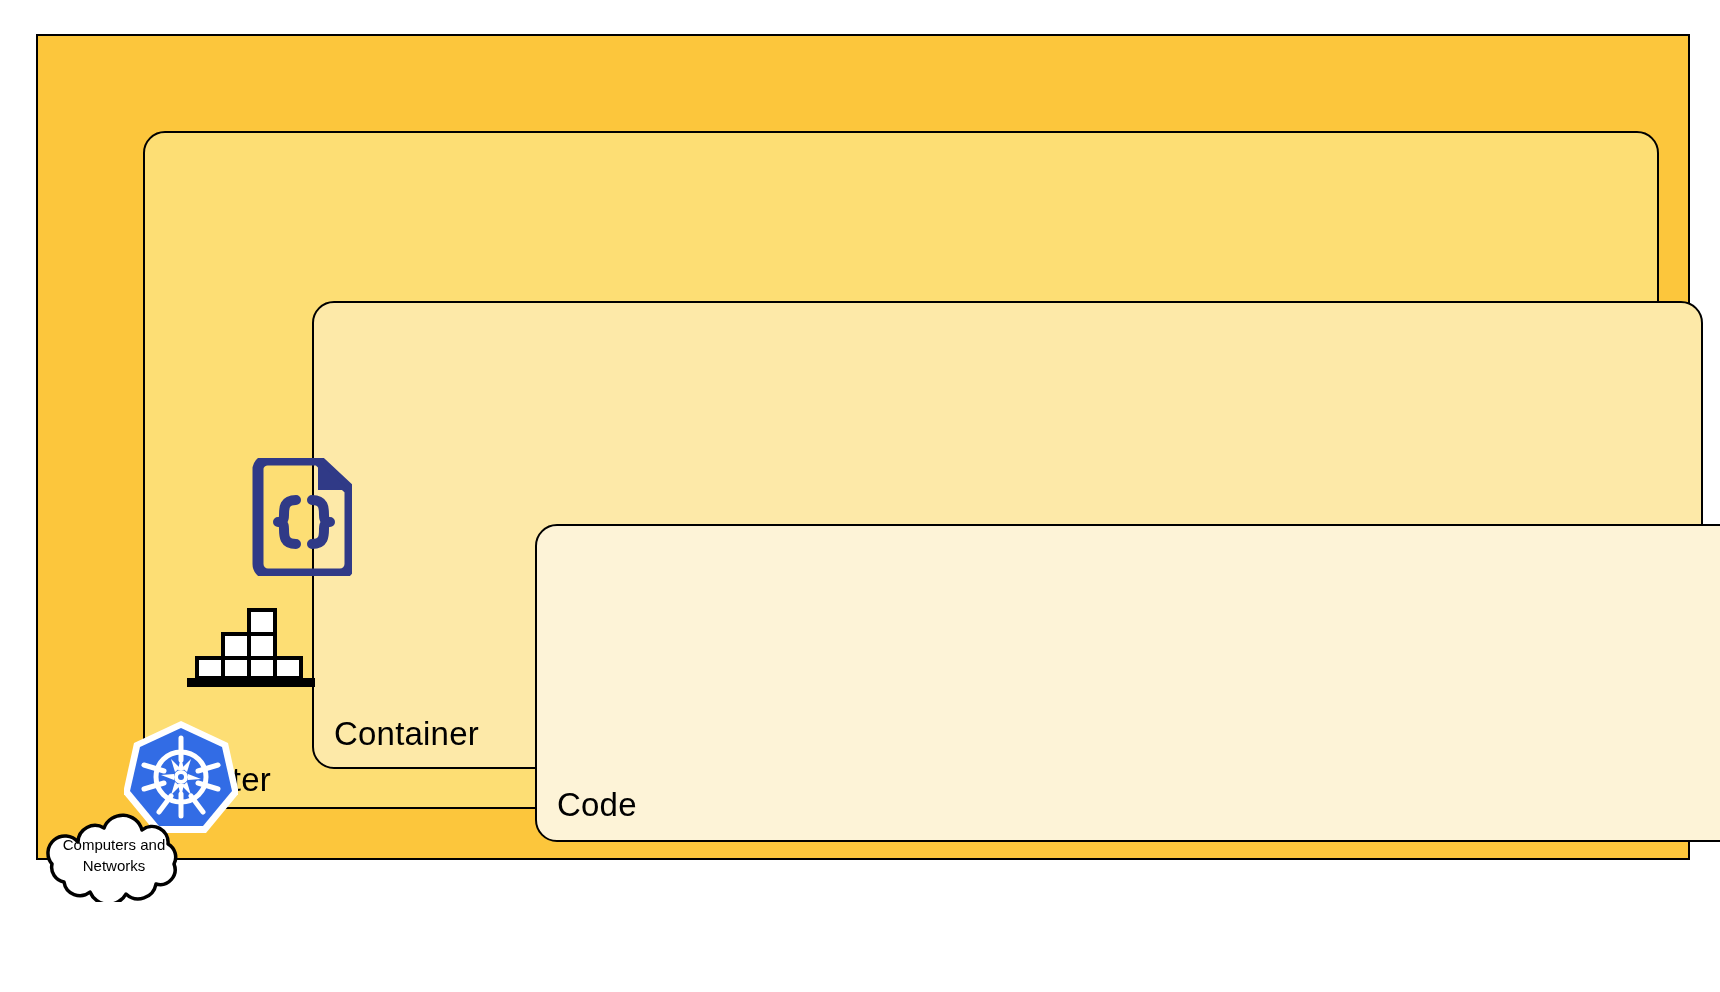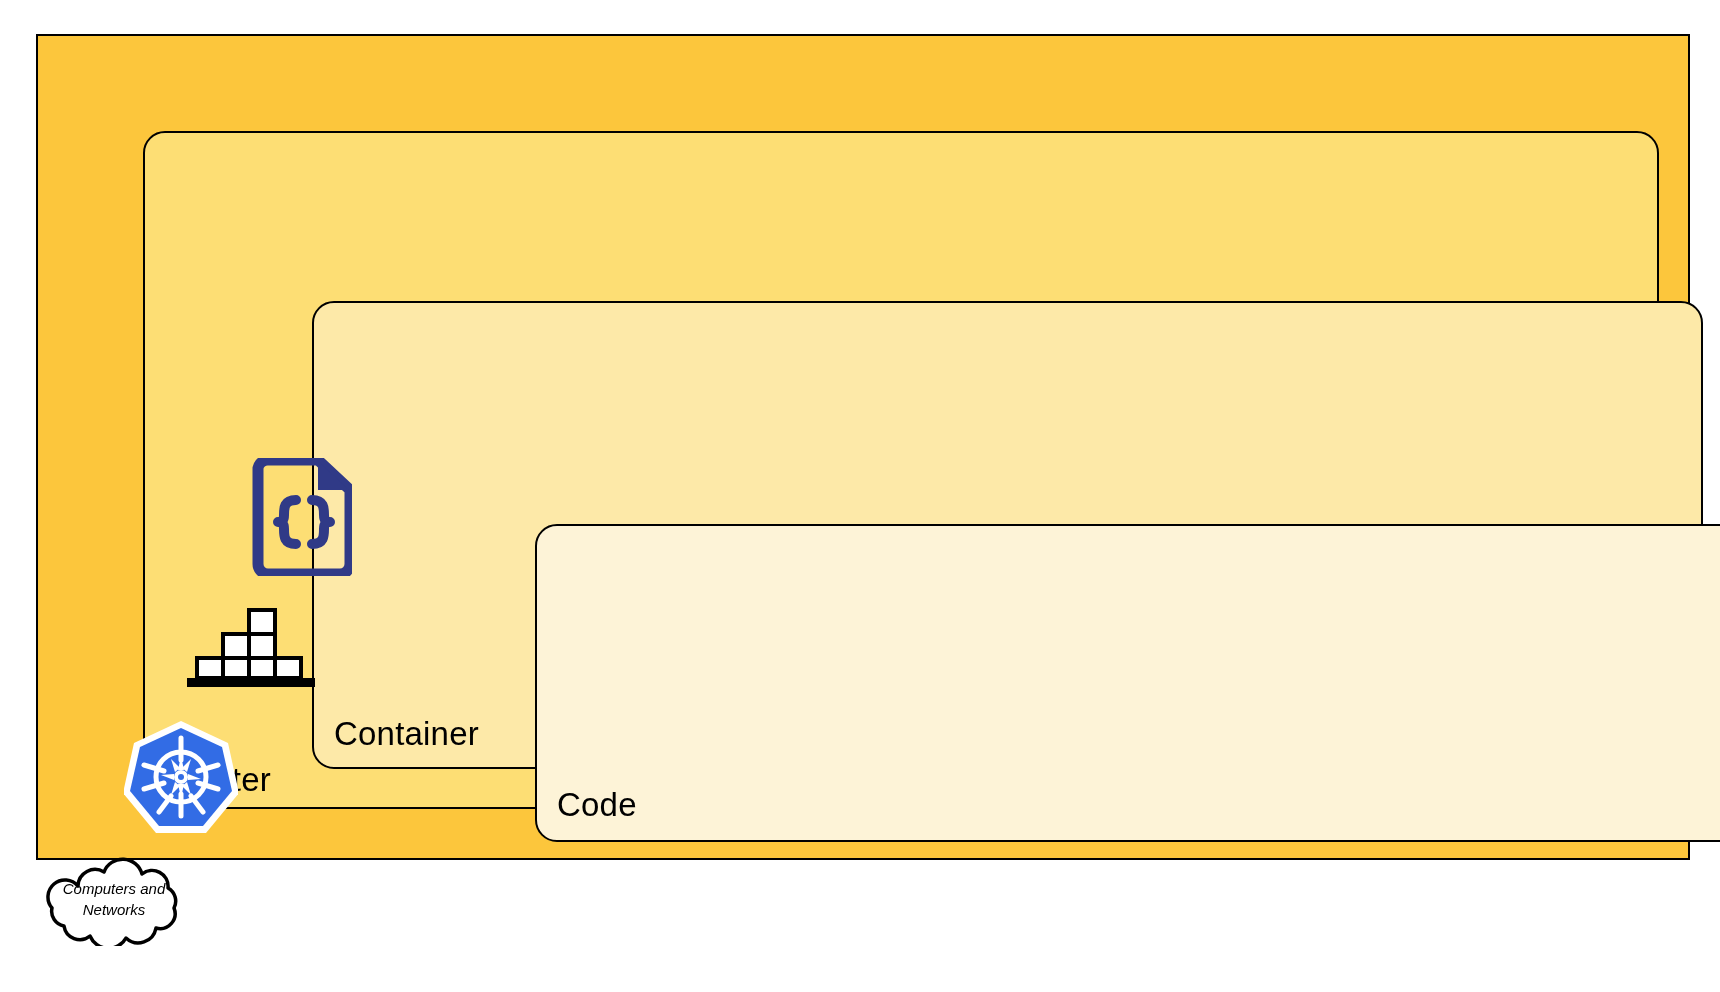--- a/index.html
+++ b/index.html
@@ -123,24 +123,23 @@
     left: 124px;
     top: 720px;
     width: 114px;
     height: 114px;
   }
 
   
   #cloud-computers-networks {
     position: absolute;
     left: 38px;
-    top: 856px;
+    top: 812px;
     width: 152px;
     height: 90px;
-    font-style: italic;
   }
   #cloud-computers-networks svg {
     position: absolute;
     inset: 0;
   }
   #cloud-label {
     position: absolute;
     left: 6px;
     top: 22px;
     width: 140px;

